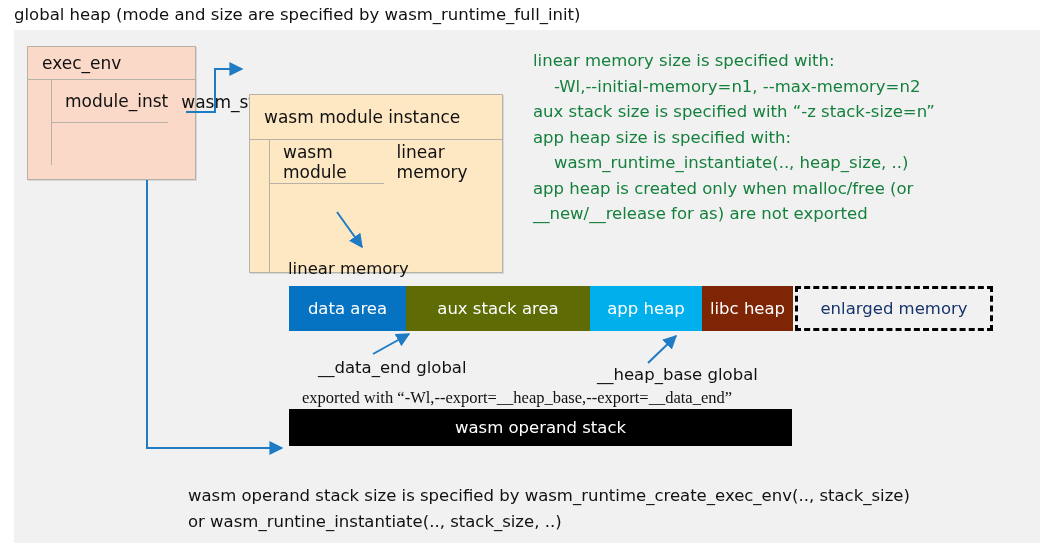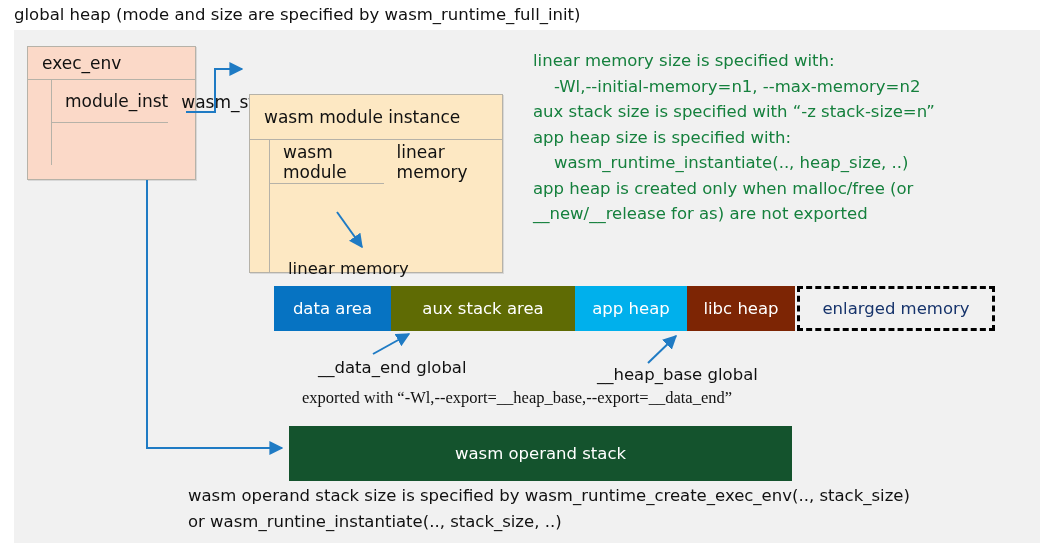--- a/index.html
+++ b/index.html
@@ -125,21 +125,21 @@
     position: absolute;
     font-size: 16.5px;
     color: #111111;
   }
   #linear-memory-label {
     left: 288px;
     top: 259px;
   }
   #memory-strip {
     position: absolute;
-    left: 274px;
+    left: 289px;
     top: 286px;
     height: 45px;
     display: flex;
     align-items: stretch;
   }
   .mem-seg {
     box-sizing: border-box;
     display: flex;
     align-items: center;
     justify-content: center;
@@ -178,24 +178,24 @@
     font-size: 16.5px;
     color: #111111;
     white-space: nowrap;
     font-family: Liberation Serif, serif;
   }
 
   
   #operand-stack-box {
     position: absolute;
     left: 289px;
-    top: 426px;
+    top: 409px;
     width: 503px;
-    height: 55px;
-    background: #14532d;
+    height: 37px;
+    background: #000000;
     display: flex;
     align-items: center;
     justify-content: center;
     color: #ffffff;
     font-size: 16.5px;
   }
   #operand-stack-note {
     position: absolute;
     left: 188px;
     top: 483px;
@@ -253,21 +253,21 @@
     wasm_runtime_instantiate(.., heap_size, ..)
 app heap is created only when malloc/free (or
 __new/__release for as) are not exported</div>
 
   <div class="strip-label" id="linear-memory-label">linear memory</div>
 
   <div id="memory-strip">
     <div class="mem-seg" style="width: 117px; background: rgb(6, 115, 194);">data area</div>
     <div class="mem-seg" style="width: 184px; background: rgb(95, 107, 4);">aux stack area</div>
     <div class="mem-seg" style="width: 112px; background: rgb(0, 176, 236);">app heap</div>
-    <div class="mem-seg" style="width: 108px; background: rgb(125, 37, 4);">libc heap</div>
+    <div class="mem-seg" style="width: 91px; background: rgb(125, 37, 4);">libc heap</div>
     <div class="mem-seg enlarged" style="width: 198px;">enlarged memory</div>
   </div>
 
   <div id="data-end-label">__data_end global</div>
   <div id="heap-base-label">__heap_base global</div>
   <div id="export-note">exported with “-Wl,--export=__heap_base,--export=__data_end”</div>
 
   <div id="operand-stack-box">wasm operand stack</div>
 
   <div id="operand-stack-note">wasm operand stack size is specified by wasm_runtime_create_exec_env(.., stack_size)

